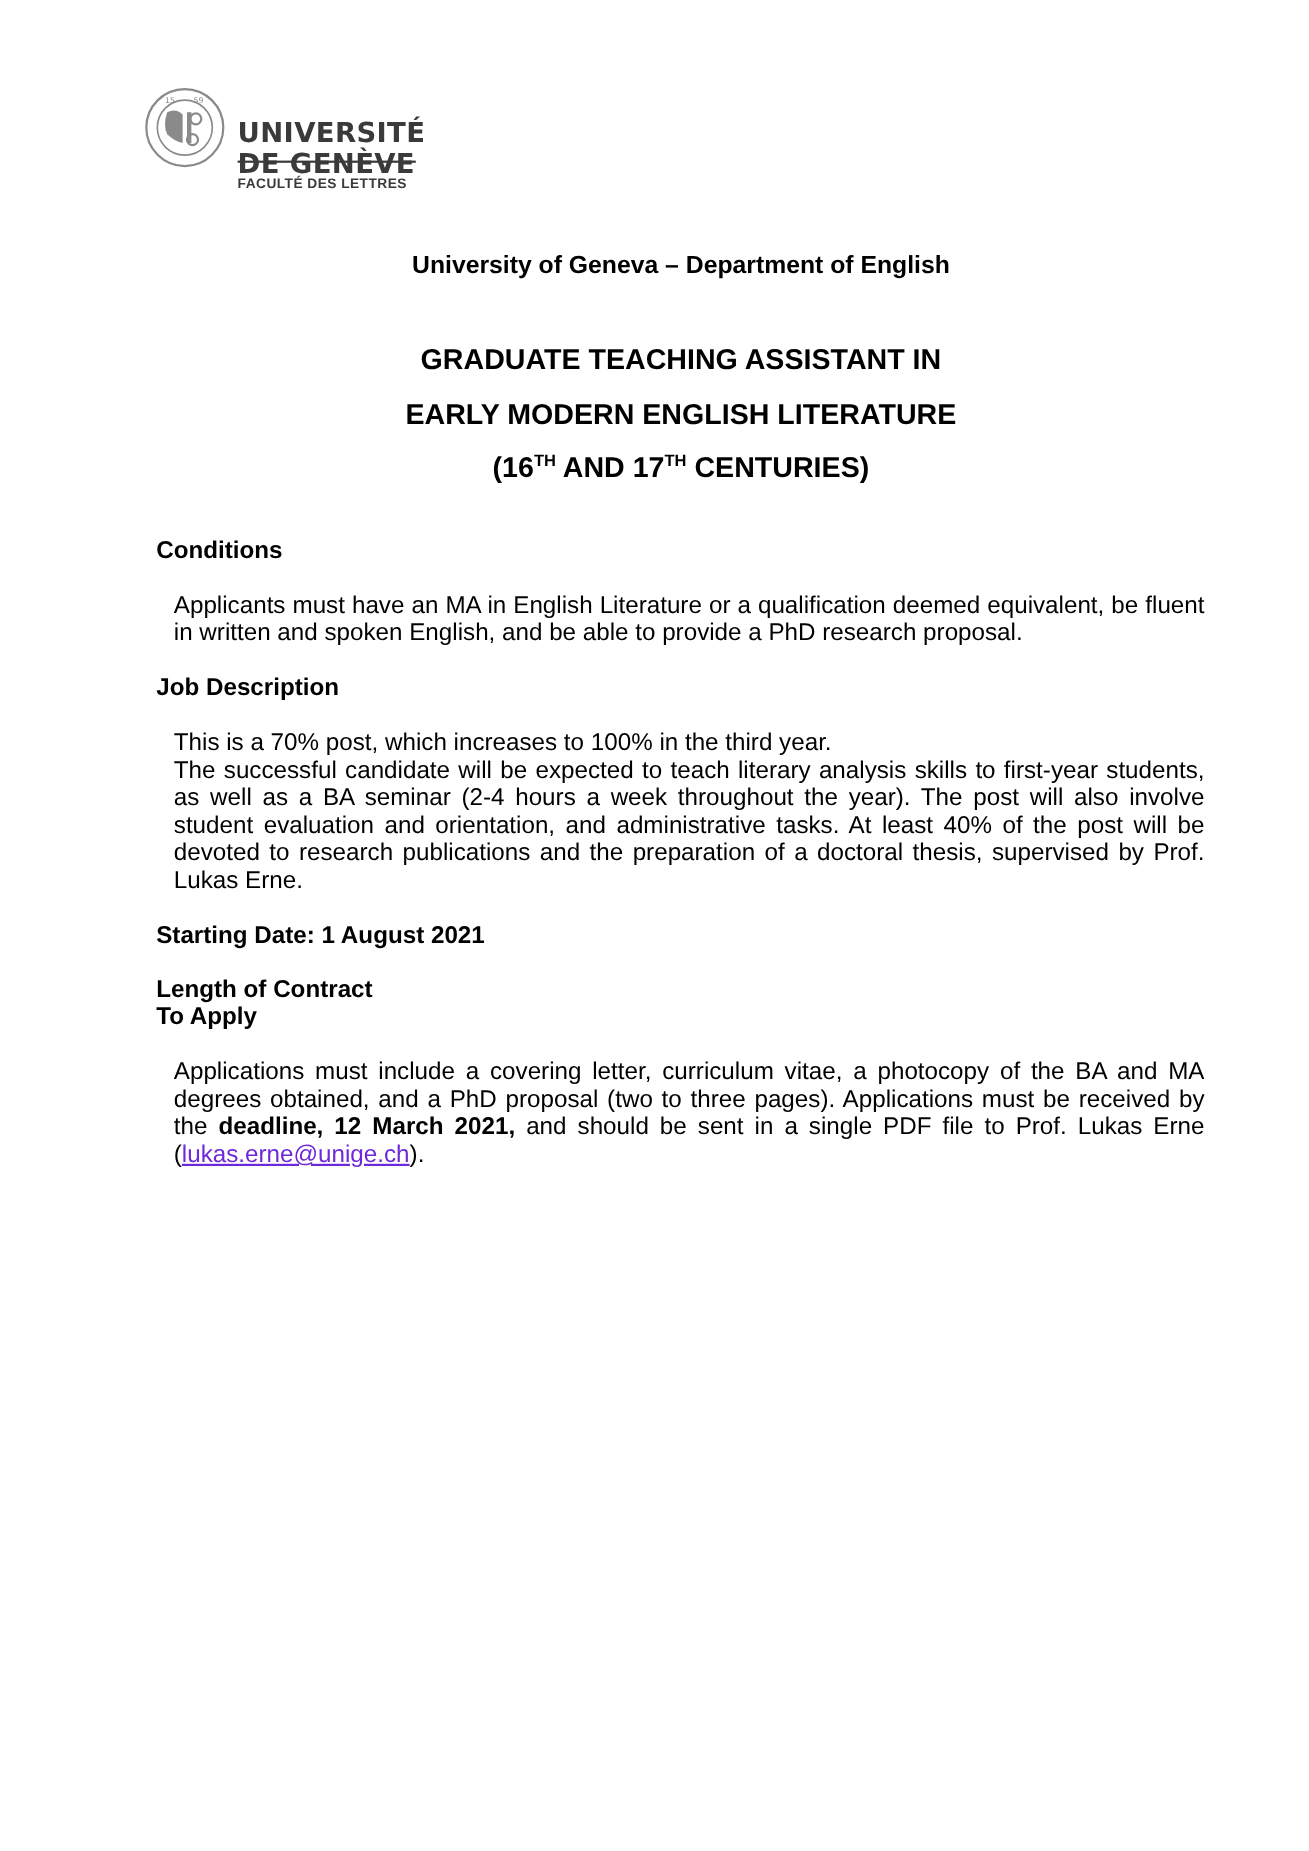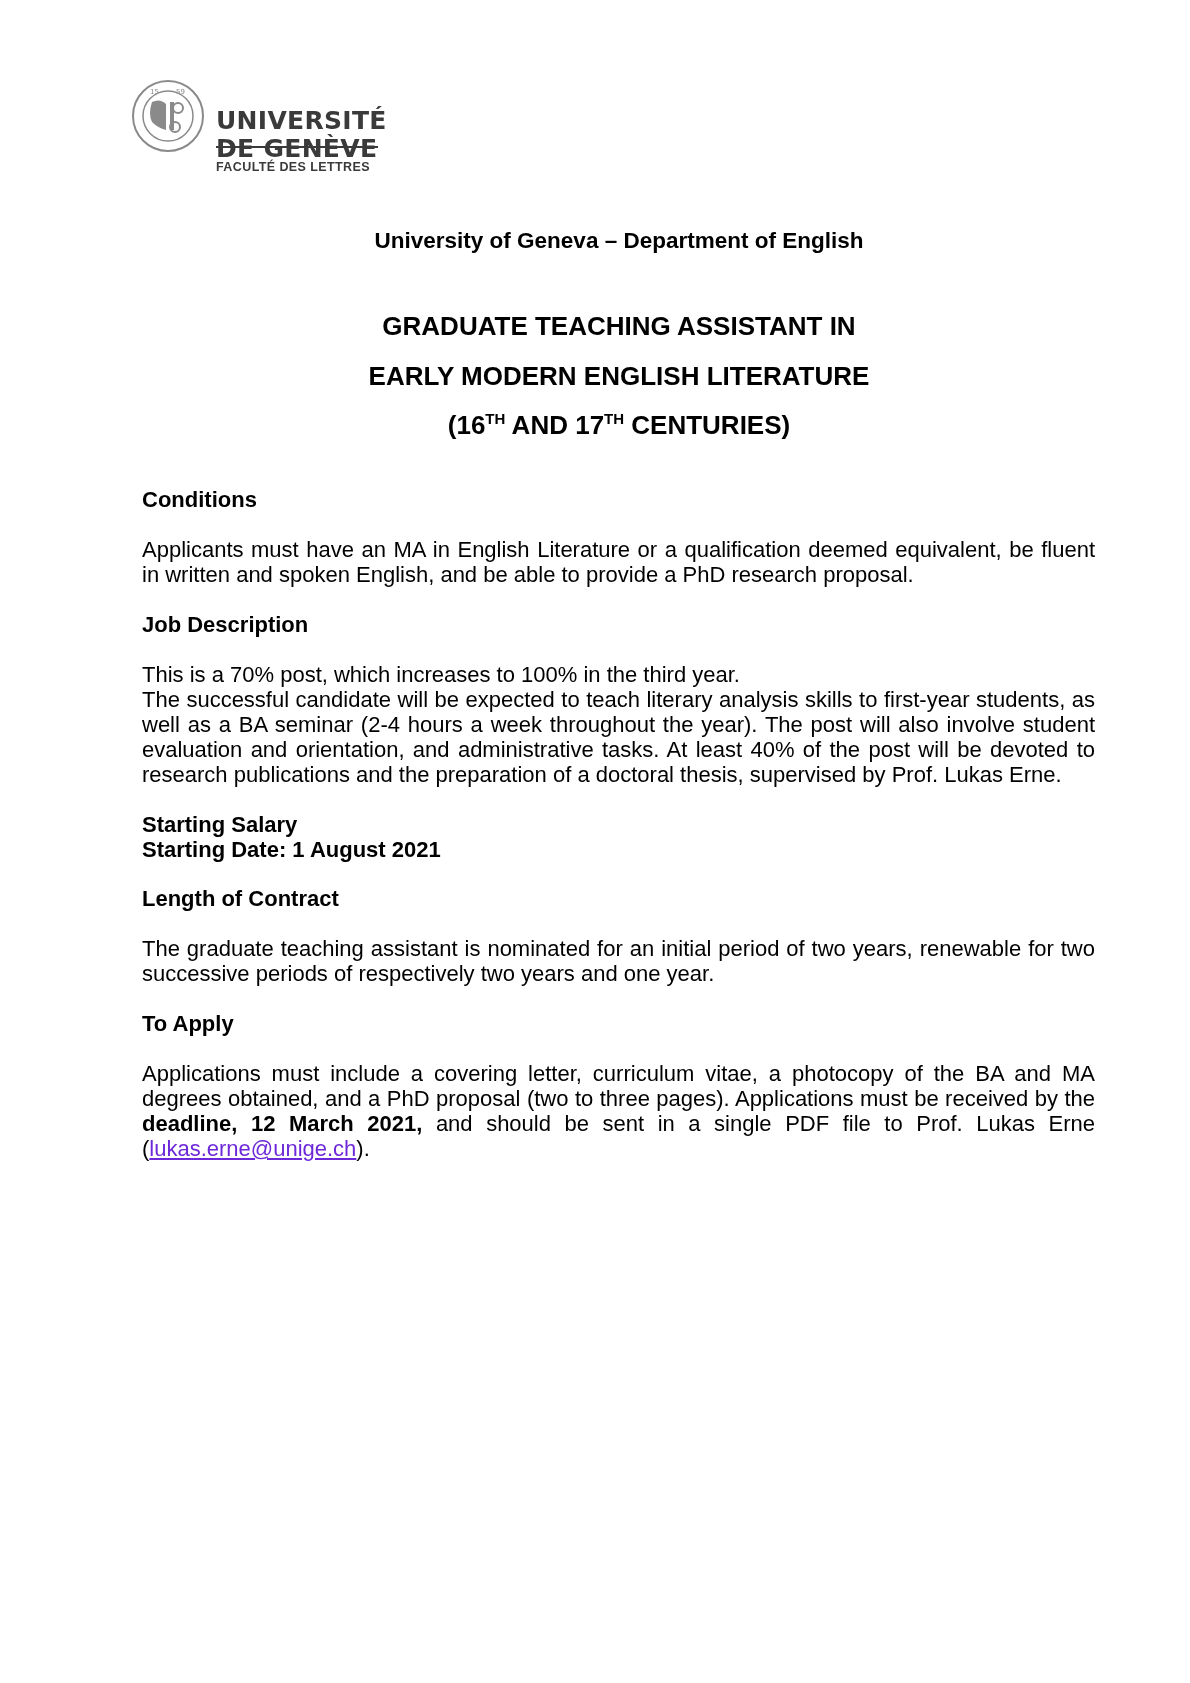--- a/index.html
+++ b/index.html
@@ -14,21 +14,21 @@
   .wm-rule { position: absolute; left: 86px; top: 72px; width: 162px; height: 2px; background: #3a3a3a; }
   .wm-faculty { position: absolute; left: 86px; top: 86px; font-family: Liberation Sans, sans-serif; font-weight: bold; font-size: 12.5px; color: #3a3a3a; letter-spacing: 0.4px; }
 
   .dept { position: absolute; top: 228px; left: 0; width: 1238px; text-align: center; font-weight: bold; font-size: 22.5px; }
   .title-block { position: absolute; top: 302px; left: 0; width: 1238px; text-align: center; }
   .title-line { font-weight: bold; font-size: 26px; line-height: 49.5px; }
   .title-line sup { font-size: 15px; vertical-align: 10px; line-height: 0; }
 
   .content { position: absolute; left: 142px; top: 487px; width: 953px; font-size: 22px; line-height: 25px; }
   .sec-h { font-weight: bold; margin: 0; }
-  .para { margin: 25px 0 25px 0; text-align: justify; }
+  .para { margin: 25px 0 25px 16px; text-align: justify; }
   .tight { margin-top: 0; }
   .email { color: #6d28d9; text-decoration: underline; cursor: pointer; }
   .b { font-weight: bold; }
 </style>
 </head>
 <body>
 
 <div class="logo">
   <svg class="seal" viewBox="0 0 76 76">
     <circle cx="38" cy="38" r="35" fill="none" stroke="#8a8a8a" stroke-width="2"></circle>
@@ -57,22 +57,20 @@
 </div>
 
 <div class="content">
   <p class="sec-h">Conditions</p>
   <p class="para">Applicants must have an MA in English Literature or a qualification deemed equivalent, be fluent in written and spoken English, and be able to provide a PhD research proposal.</p>
 
   <p class="sec-h">Job Description</p>
   <p class="para" style="margin-bottom:0">This is a 70% post, which increases to 100% in the third year.</p>
   <p class="para tight">The successful candidate will be expected to teach literary analysis skills to first-year students, as well as a BA seminar (2-4 hours a week throughout the year). The post will also involve student evaluation and orientation, and administrative tasks.  At least 40% of the post will be devoted to research publications and the preparation of a doctoral thesis, supervised by Prof. Lukas Erne.</p>
 
-  <p class="sec-h">Starting Salary</p>
 
   <p class="sec-h" style="margin-bottom:24px">Starting Date:  1 August 2021</p>
 
   <p class="sec-h">Length of Contract</p>
-  <p class="para">The graduate teaching assistant is nominated for an initial period of two years, renewable for two successive periods of respectively two years and one year.</p>
 
   <p class="sec-h">To Apply</p>
   <p class="para"><span>Applications must include a covering letter, curriculum vitae, a photocopy of the BA and MA degrees obtained, and a PhD proposal (two to three pages). Applications must be received by the </span><span class="b">deadline, 12 March 2021,</span><span> and should be sent in a single PDF file to Prof. Lukas Erne (</span><a class="email">lukas.erne@unige.ch</a><span>).</span></p>
 </div>
 
 </body></html>

